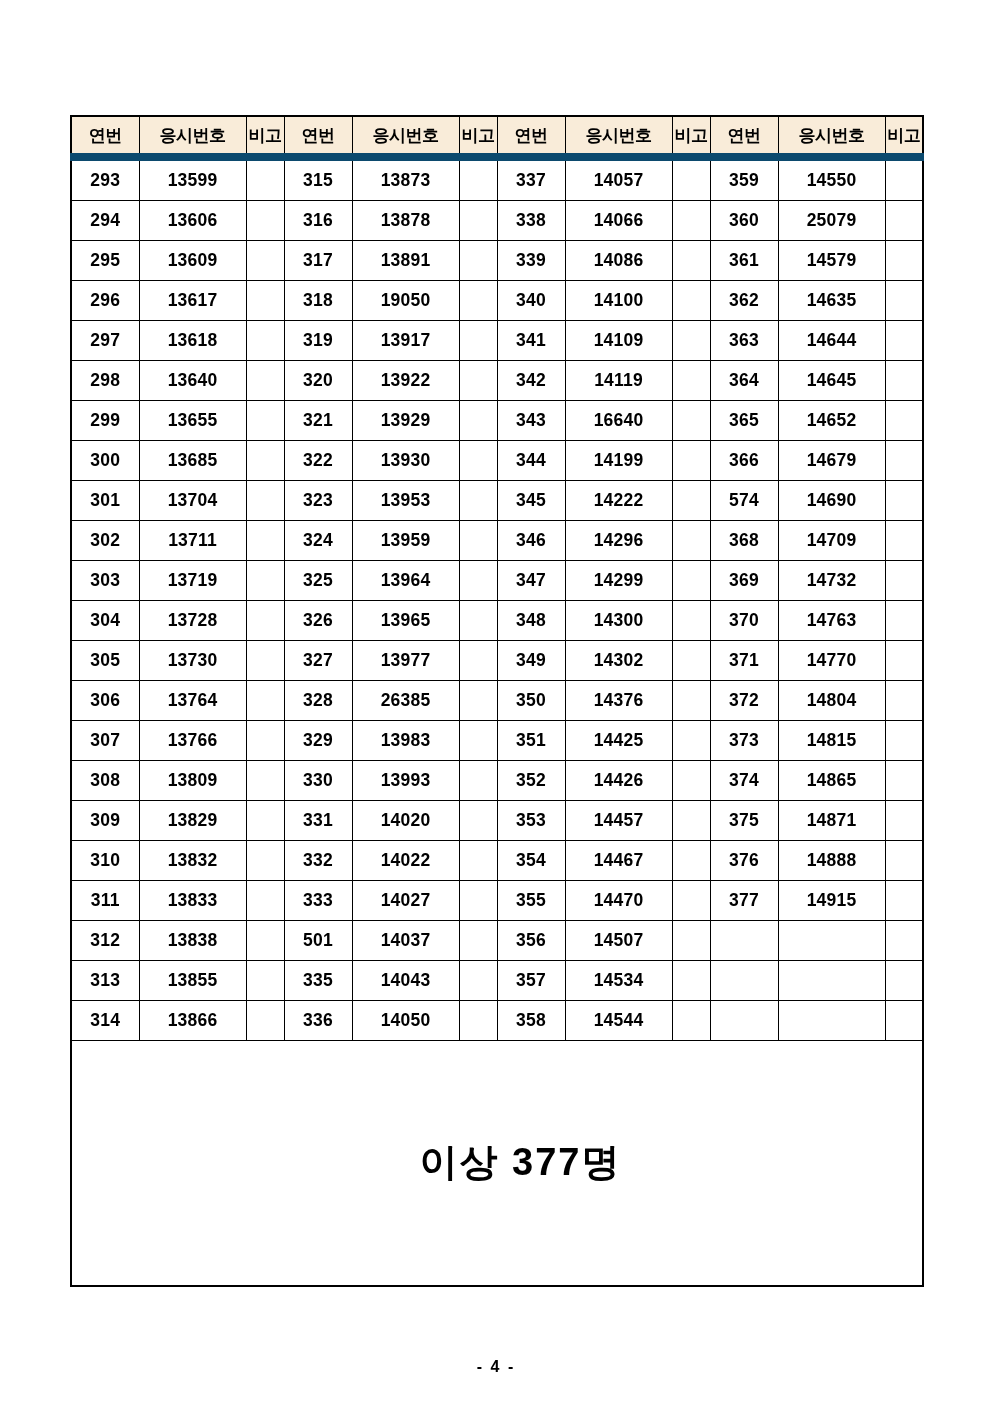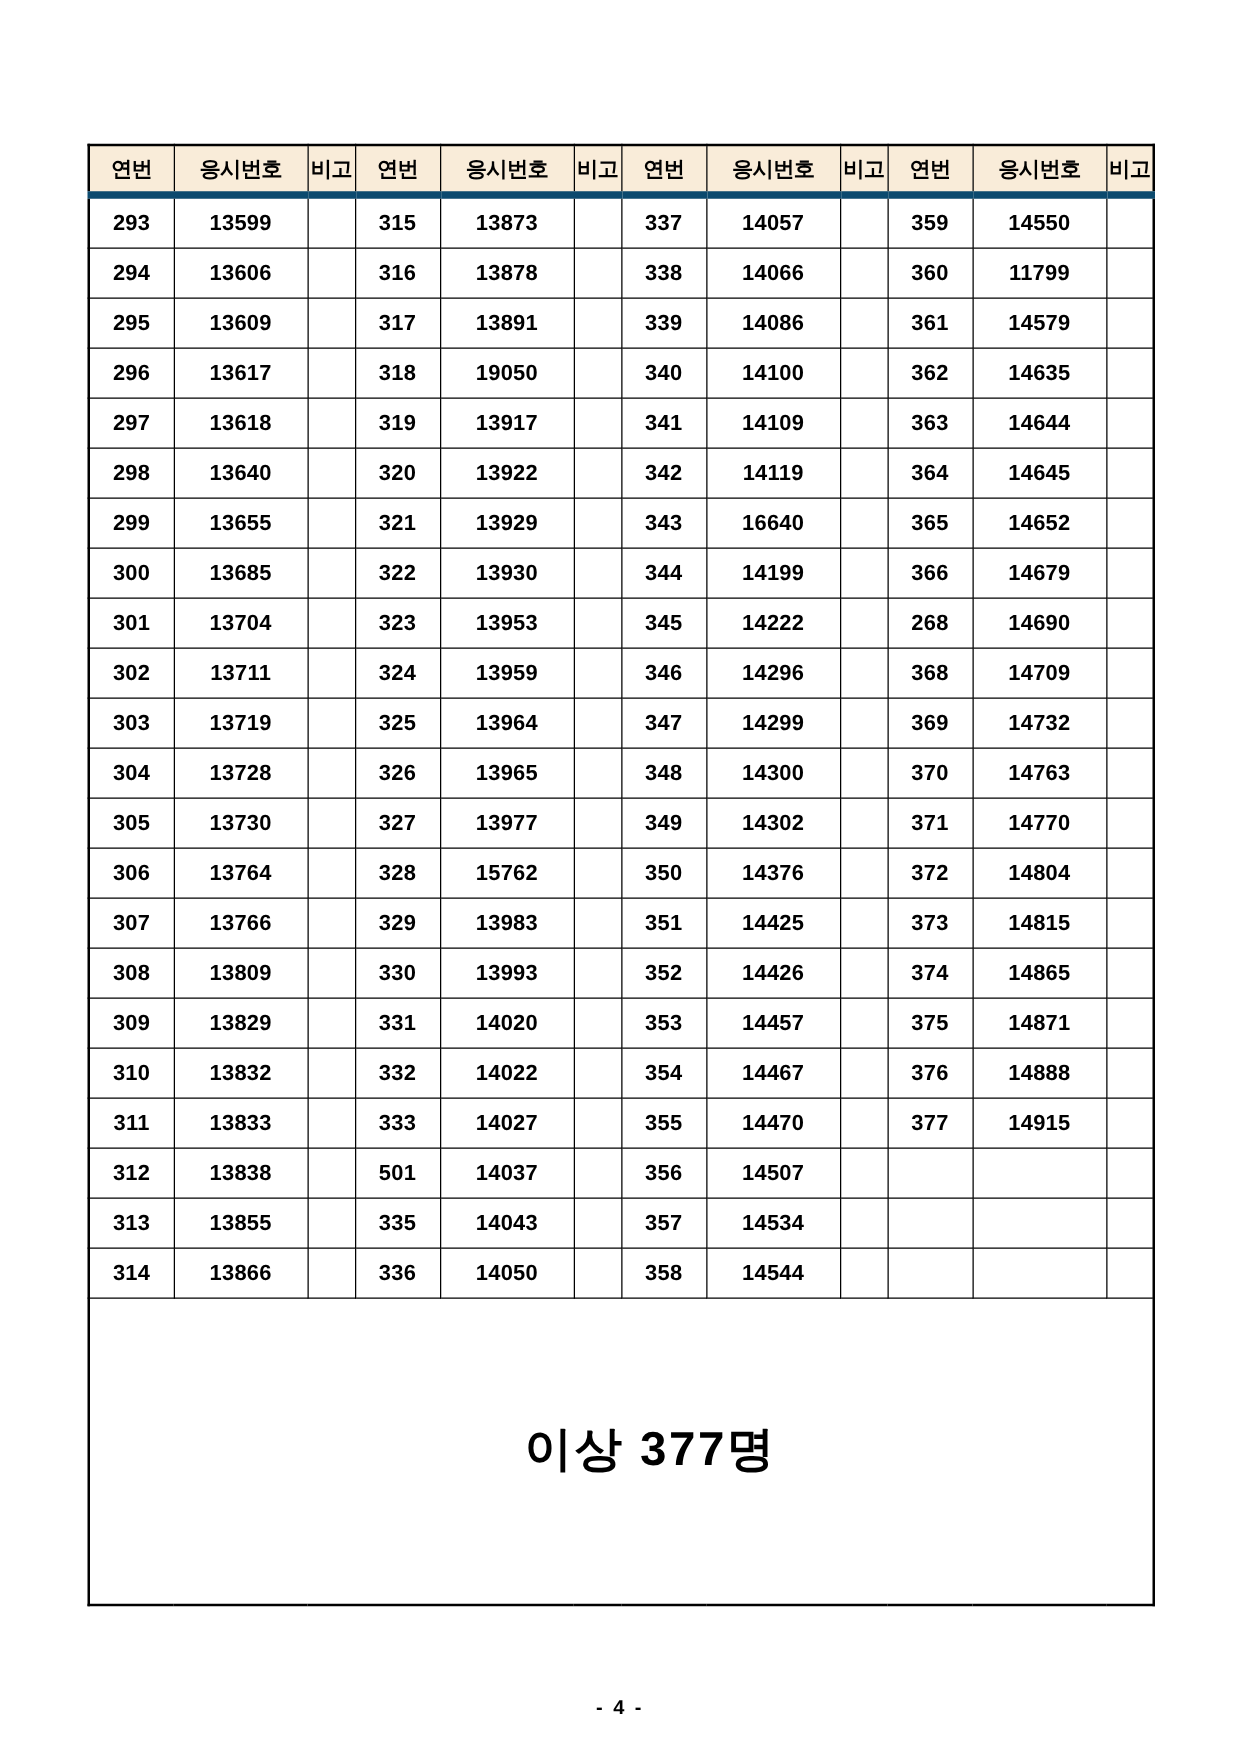--- a/index.html
+++ b/index.html
@@ -51,21 +51,21 @@
     color: #000000;
     background: #ffffff;
   }
 
   
   table.roster thead th {
     background: #f9ecd9;
     height: 36px;
     font-size: 17px;
     letter-spacing: -0.5px;
-    border-bottom: 6px solid #0c4a6e;
+    border-bottom: 8px solid #0c4a6e;
   }
 
   
   table.roster tbody td {
     height: 39px;
     font-size: 17.5px;
     letter-spacing: 0.2px;
   }
 
   
@@ -167,21 +167,21 @@
             <td>294</td>
             <td>13606</td>
             <td></td>
             <td class="block-start">316</td>
             <td>13878</td>
             <td></td>
             <td class="block-start">338</td>
             <td>14066</td>
             <td></td>
             <td class="block-start">360</td>
-            <td>11799</td>
+            <td>25079</td>
             <td></td>
           </tr>
           <tr>
             <td>295</td>
             <td>13609</td>
             <td></td>
             <td class="block-start">317</td>
             <td>13891</td>
             <td></td>
             <td class="block-start">339</td>
@@ -264,21 +264,21 @@
           <tr>
             <td>301</td>
             <td>13704</td>
             <td></td>
             <td class="block-start">323</td>
             <td>13953</td>
             <td></td>
             <td class="block-start">345</td>
             <td>14222</td>
             <td></td>
-            <td class="block-start">268</td>
+            <td class="block-start">574</td>
             <td>14690</td>
             <td></td>
           </tr>
           <tr>
             <td>302</td>
             <td>13711</td>
             <td></td>
             <td class="block-start">324</td>
             <td>13959</td>
             <td></td>
@@ -329,21 +329,21 @@
             <td></td>
             <td class="block-start">371</td>
             <td>14770</td>
             <td></td>
           </tr>
           <tr>
             <td>306</td>
             <td>13764</td>
             <td></td>
             <td class="block-start">328</td>
-            <td>15762</td>
+            <td>26385</td>
             <td></td>
             <td class="block-start">350</td>
             <td>14376</td>
             <td></td>
             <td class="block-start">372</td>
             <td>14804</td>
             <td></td>
           </tr>
           <tr>
             <td>307</td>

